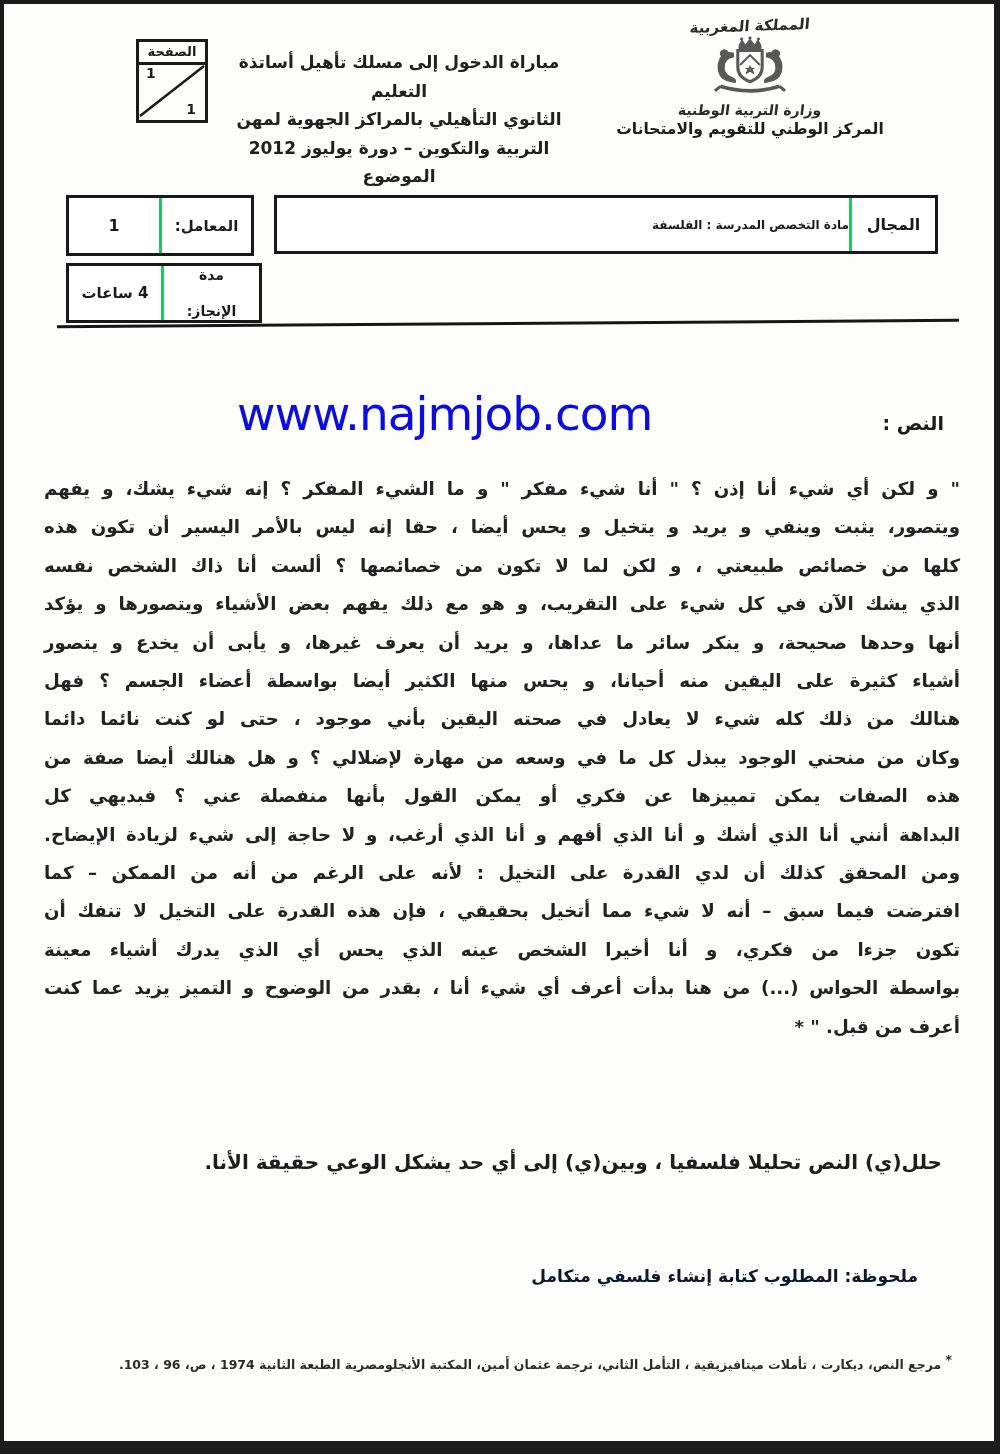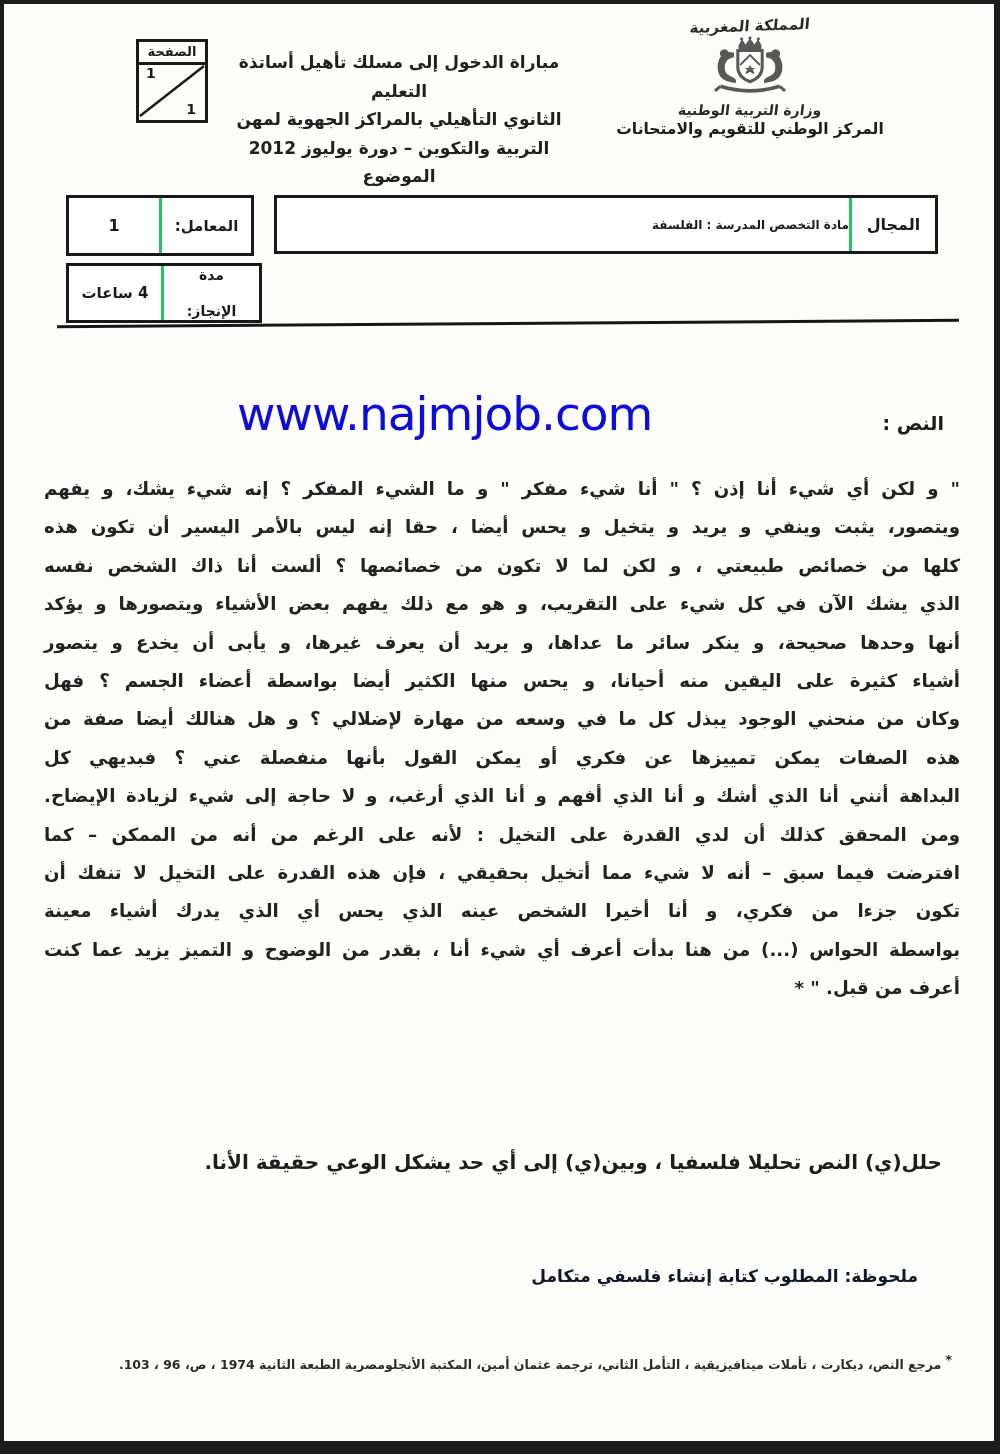--- a/index.html
+++ b/index.html
@@ -131,20 +131,21 @@
 
   <div class="text-heading">النص :</div>
 
   <div class="body-text">
     <div class="bline">" و لكن أي شيء أنا إذن ؟ " أنا شيء مفكر " و ما الشيء المفكر ؟ إنه شيء يشك، و يفهم</div>
     <div class="bline">ويتصور، يثبت وينفي و يريد و يتخيل و يحس أيضا ، حقا إنه ليس بالأمر اليسير أن تكون هذه</div>
     <div class="bline">كلها من خصائص طبيعتي ، و لكن لما لا تكون من خصائصها ؟ ألست أنا ذاك الشخص نفسه</div>
     <div class="bline">الذي يشك الآن في كل شيء على التقريب، و هو مع ذلك يفهم بعض الأشياء ويتصورها و يؤكد</div>
     <div class="bline">أنها وحدها صحيحة، و ينكر سائر ما عداها، و يريد أن يعرف غيرها، و يأبى أن يخدع و يتصور</div>
     <div class="bline">أشياء كثيرة على اليقين منه أحيانا، و يحس منها الكثير أيضا بواسطة أعضاء الجسم ؟ فهل</div>
+    <div class="bline">هنالك من ذلك كله شيء لا يعادل في صحته اليقين بأني موجود ، حتى لو كنت نائما دائما</div>
     <div class="bline">وكان من منحني الوجود يبذل كل ما في وسعه من مهارة لإضلالي ؟ و هل هنالك أيضا صفة من</div>
     <div class="bline">هذه الصفات يمكن تمييزها عن فكري أو يمكن القول بأنها منفصلة عني ؟ فبديهي كل</div>
     <div class="bline">البداهة أنني أنا الذي أشك و أنا الذي أفهم و أنا الذي أرغب، و لا حاجة إلى شيء لزيادة الإيضاح.</div>
     <div class="bline">ومن المحقق كذلك أن لدي القدرة على التخيل : لأنه على الرغم من أنه من الممكن – كما</div>
     <div class="bline">افترضت فيما سبق – أنه لا شيء مما أتخيل بحقيقي ، فإن هذه القدرة على التخيل لا تنفك أن</div>
     <div class="bline">تكون جزءا من فكري، و أنا أخيرا الشخص عينه الذي يحس أي الذي يدرك أشياء معينة</div>
     <div class="bline">بواسطة الحواس (...) من هنا بدأت أعرف أي شيء أنا ، بقدر من الوضوح و التميز يزيد عما كنت</div>
     <div class="bline last">أعرف من قبل. " *</div>
   </div>
 

